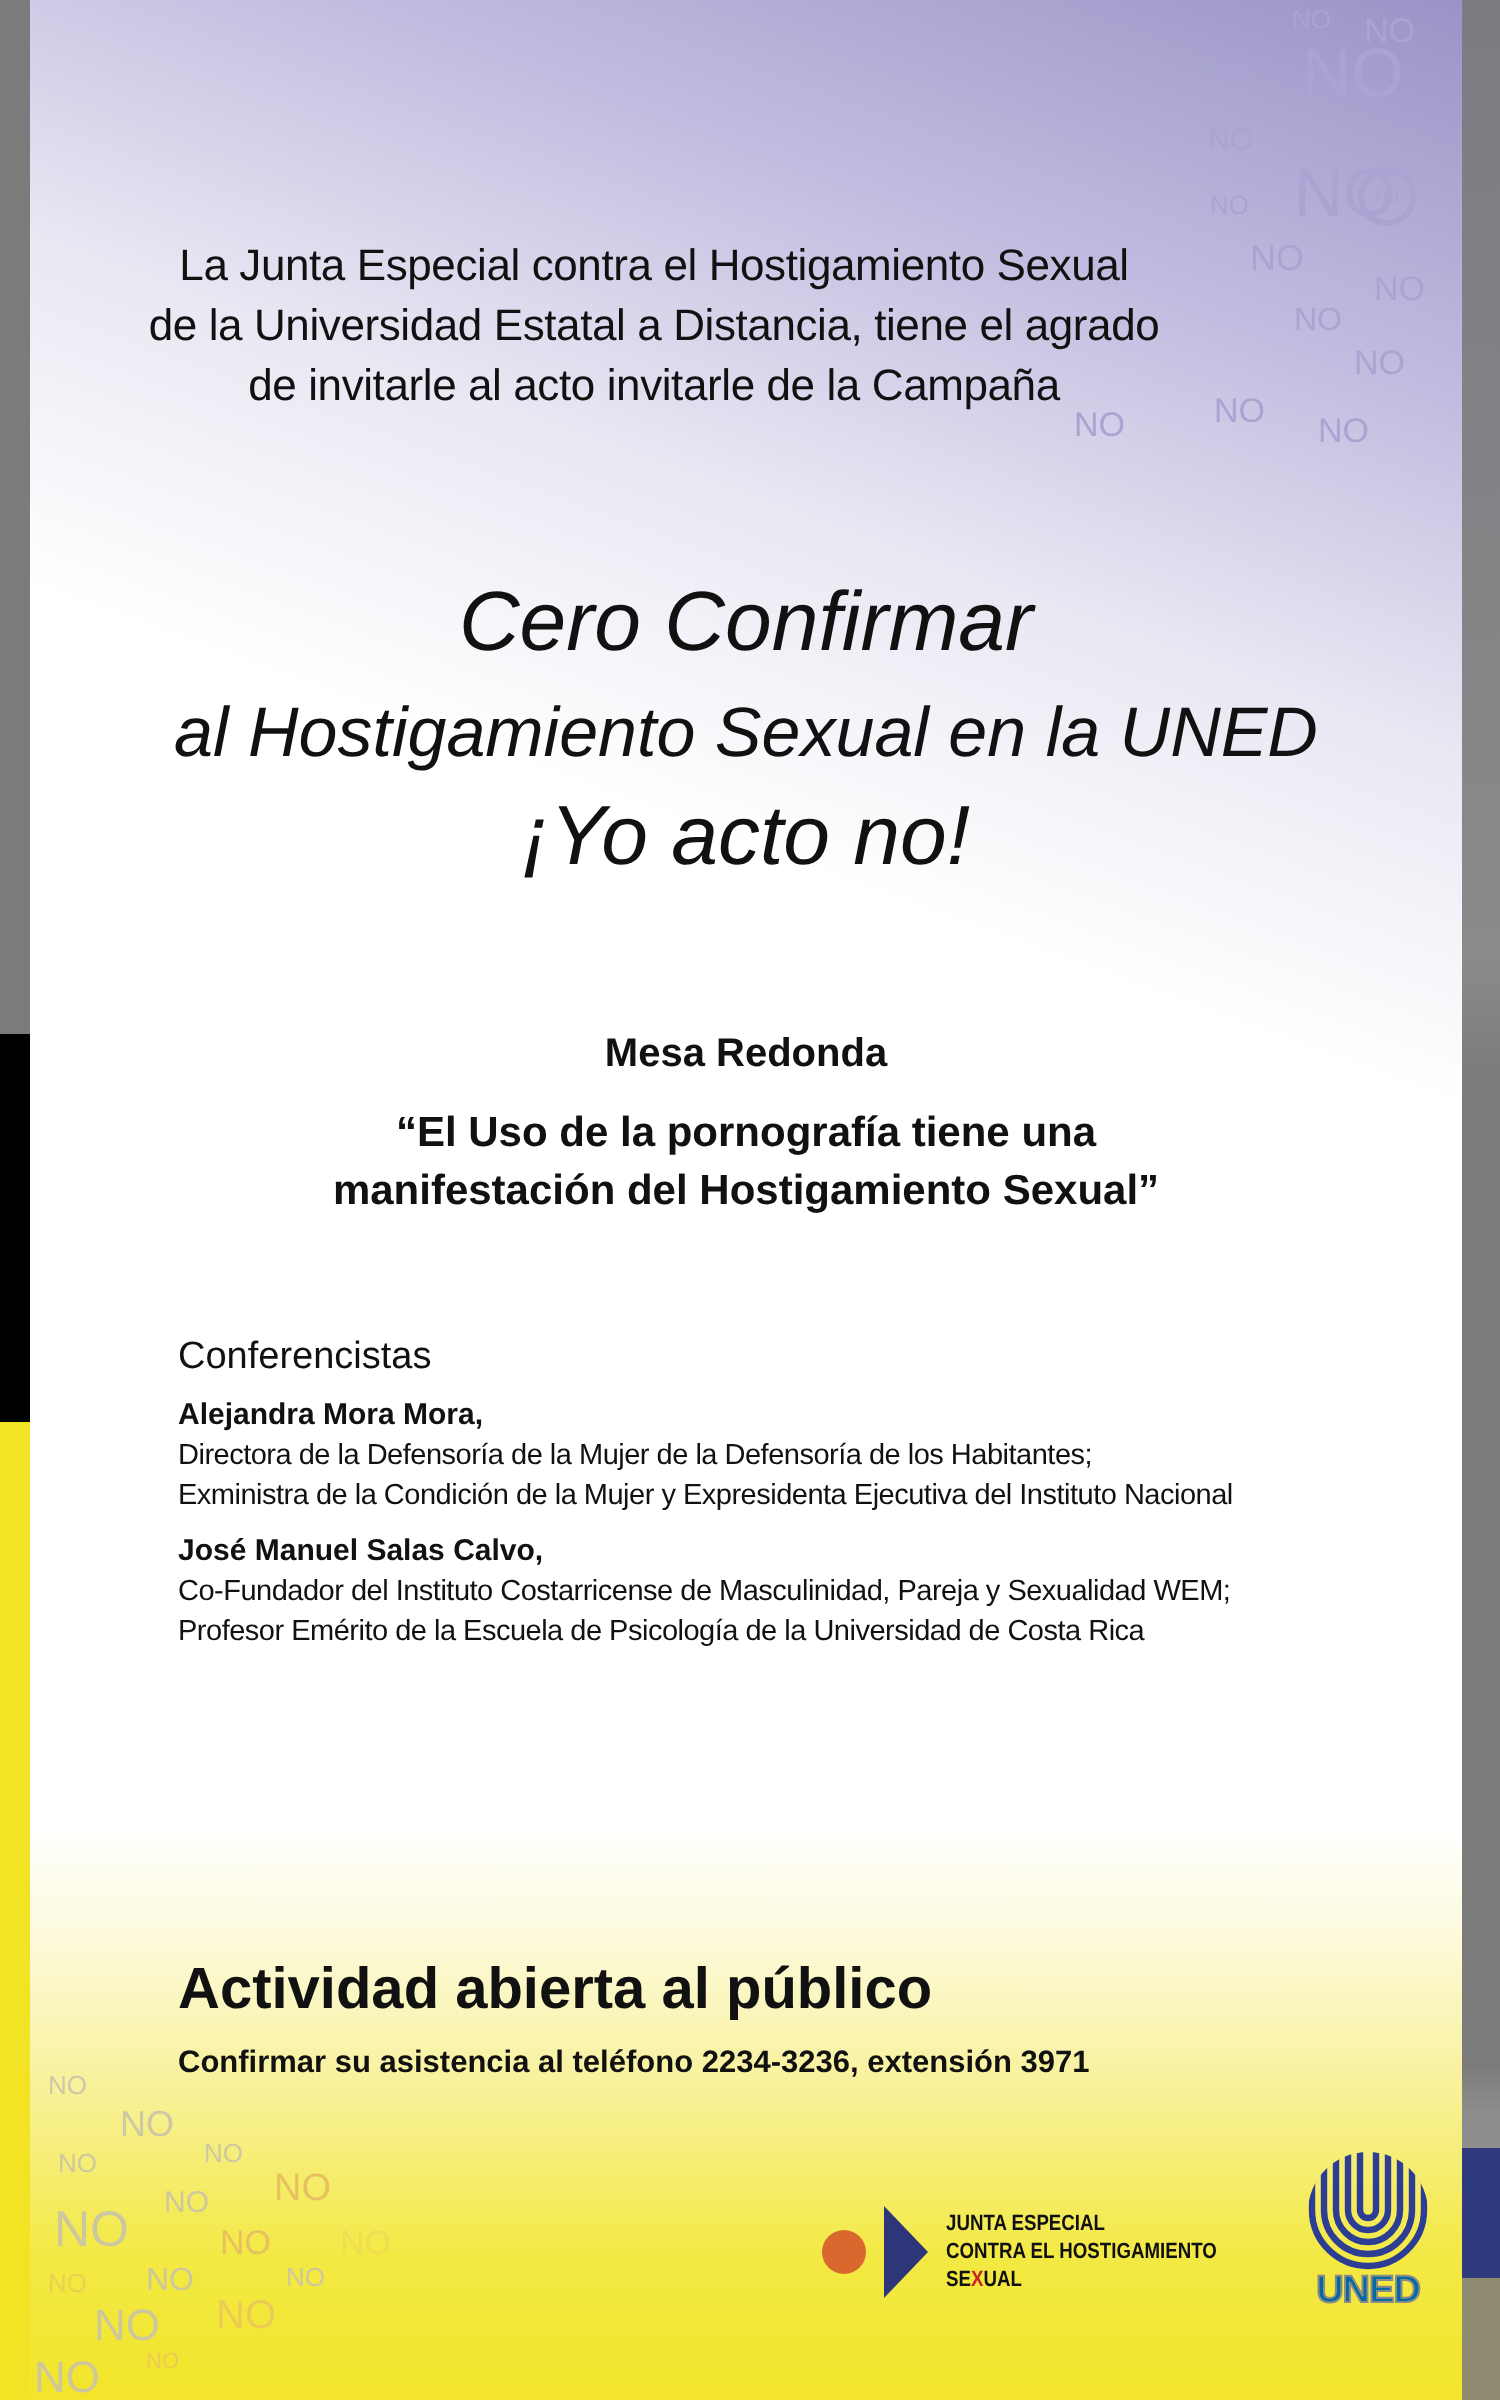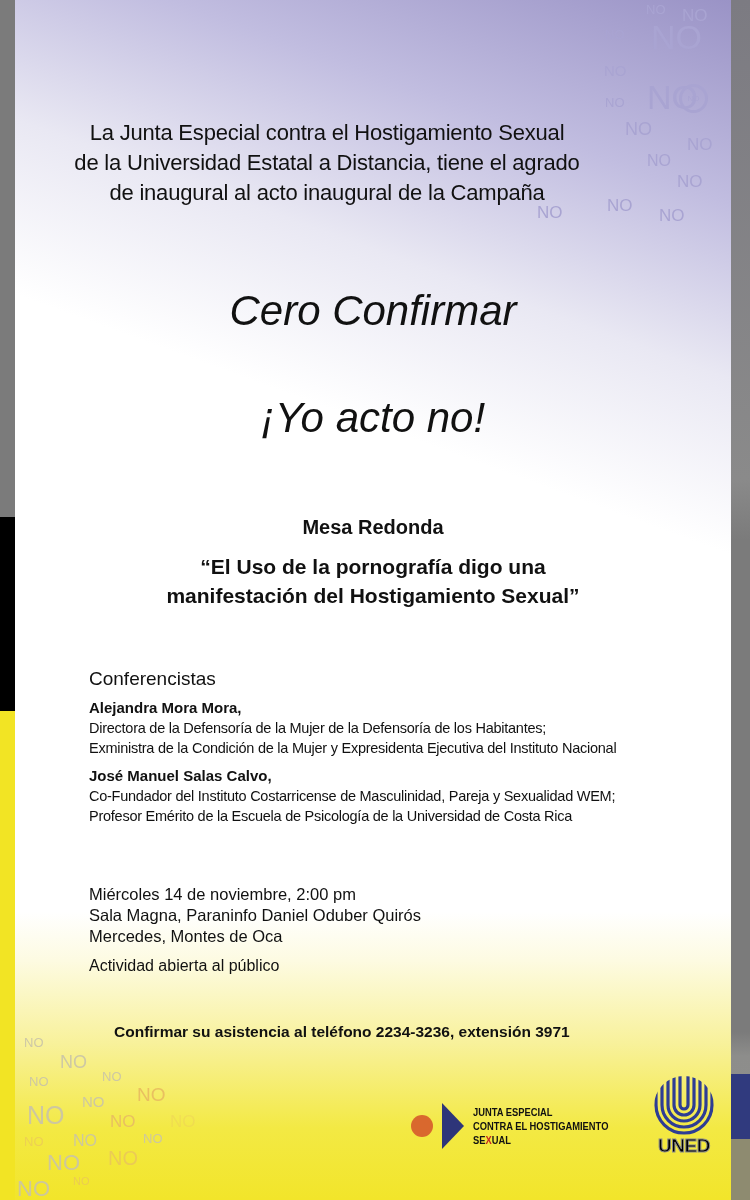--- a/index.html
+++ b/index.html
@@ -46,37 +46,37 @@
     .mesa { position: absolute; left: 0; width: 716px; top: 513px; text-align: center; font-weight: bold; font-size: 20px; line-height: 28px; }
     .topic { position: absolute; left: 0; width: 716px; top: 552px; text-align: center; font-weight: bold; font-size: 21px; line-height: 29px; }
 
     .speakers { position: absolute; left: 74px; top: 666px; width: 600px; }
     .speakers .heading { font-size: 19px; line-height: 26px; margin-bottom: 6px; }
     .speaker { margin-bottom: 8px; }
     .speaker .name { font-weight: bold; font-size: 15px; line-height: 20px; }
     .speaker .desc { font-size: 14.5px; line-height: 20px; letter-spacing: -0.25px; }
 
     .event-info { position: absolute; left: 74px; top: 884px; font-size: 16.5px; line-height: 21px; }
-    .open { position: absolute; left: 74px; top: 951px; font-weight: normal; font-size: 16px; line-height: 30px; }
-    .confirm { position: absolute; left: 74px; top: 1021px; font-weight: bold; font-size: 15.5px; line-height: 22px; margin-left: 25px; }
+    .open { position: absolute; left: 74px; top: 980px; font-weight: bold; font-size: 29px; line-height: 30px; }
+    .confirm { position: absolute; left: 74px; top: 1021px; font-weight: bold; font-size: 15.5px; line-height: 22px; }
 
     
     .junta-logo { position: absolute; left: 396px; top: 1101px; width: 230px; height: 50px; }
     .junta-logo .dot { position: absolute; left: 0; top: 14px; width: 22px; height: 22px; background: #d9682e; border-radius: 50%; }
     .junta-logo .tri { position: absolute; left: 31px; top: 2px; width: 0; height: 0;
       border-top: 23px solid transparent; border-bottom: 23px solid transparent; border-left: 22px solid #2e3579; }
     .junta-logo .txt { position: absolute; left: 62px; top: 4px; font-family: "Liberation Sans", sans-serif; font-weight: bold;
       font-size: 11px; line-height: 14px; transform: scaleX(0.85); transform-origin: left top; color: #111; white-space: nowrap; }
     .junta-logo .x { color: #c8261f; }
 
     
     .uned-logo { position: absolute; left: 637px; top: 1075px; width: 64px; height: 84px; }
     .uned-logo svg { display: block; }
     .uned-word { position: absolute; left: 0; top: 60px; width: 64px; text-align: center; font-weight: bold; font-size: 19px;
-      color: #000000; letter-spacing: -0.5px; -webkit-text-stroke: 1px #8a8a8a; font-family: "Liberation Sans", sans-serif; }
+      color: #0369a1; letter-spacing: -0.5px; -webkit-text-stroke: 1px #8a8a8a; font-family: "Liberation Sans", sans-serif; }
   </style>
 </head>
 <body>
 
 <div class="left-strip">
   <div class="seg seg-gray"></div>
   <div class="seg seg-black"></div>
   <div class="seg seg-yellow"></div>
 </div>
 
@@ -124,29 +124,30 @@
     <span class="no g" style="left:128px;top:1132px;font-size:13px;">NO</span>
     <span class="no g" style="left:32px;top:1152px;font-size:22px;">NO</span>
     <span class="no o" style="left:93px;top:1148px;font-size:20px;opacity:0.7;">NO</span>
     <span class="no o" style="left:58px;top:1176px;font-size:11px;opacity:0.7;">NO</span>
     <span class="no g" style="left:2px;top:1178px;font-size:22px;">NO</span>
   </div>
 
   <div class="intro">
     <div>La Junta Especial contra el Hostigamiento Sexual</div>
     <div>de la Universidad Estatal a Distancia, tiene el agrado</div>
-    <div>de inaugural al acto inaugural de la Campaña</div>
+    <div>de invitarle al acto invitarle de la Campaña</div>
   </div>
 
   <div class="title-block title-1">Cero Confirmar</div>
+  <div class="title-block title-2">al Hostigamiento Sexual en la UNED</div>
   <div class="title-block title-3">¡Yo acto no!</div>
 
   <div class="mesa">Mesa Redonda</div>
   <div class="topic">
-    <div>“El Uso de la pornografía digo una</div>
+    <div>“El Uso de la pornografía tiene una</div>
     <div>manifestación del Hostigamiento Sexual”</div>
   </div>
 
   <div class="speakers">
     <div class="heading">Conferencistas</div>
     <div class="speaker">
       <div class="name">Alejandra Mora Mora,</div>
       <div class="desc">
         <div>Directora de la Defensoría de la Mujer de la Defensoría de los Habitantes;</div>
         <div>Exministra de la Condición de la Mujer y Expresidenta Ejecutiva del Instituto Nacional</div>
@@ -154,25 +155,20 @@
     </div>
     <div class="speaker">
       <div class="name">José Manuel Salas Calvo,</div>
       <div class="desc">
         <div>Co-Fundador del Instituto Costarricense de Masculinidad, Pareja y Sexualidad WEM;</div>
         <div>Profesor Emérito de la Escuela de Psicología de la Universidad de Costa Rica</div>
       </div>
     </div>
   </div>
 
-  <div class="event-info">
-    <div>Miércoles 14 de noviembre, 2:00 pm</div>
-    <div>Sala Magna, Paraninfo Daniel Oduber Quirós</div>
-    <div>Mercedes, Montes de Oca</div>
-  </div>
 
   <div class="open">Actividad abierta al público</div>
   <div class="confirm">Confirmar su asistencia al teléfono 2234-3236, extensión 3971</div>
 
   <div class="junta-logo">
     <div class="dot"></div>
     <div class="tri"></div>
     <div class="txt">
       <div>JUNTA ESPECIAL</div>
       <div>CONTRA EL HOSTIGAMIENTO</div>

